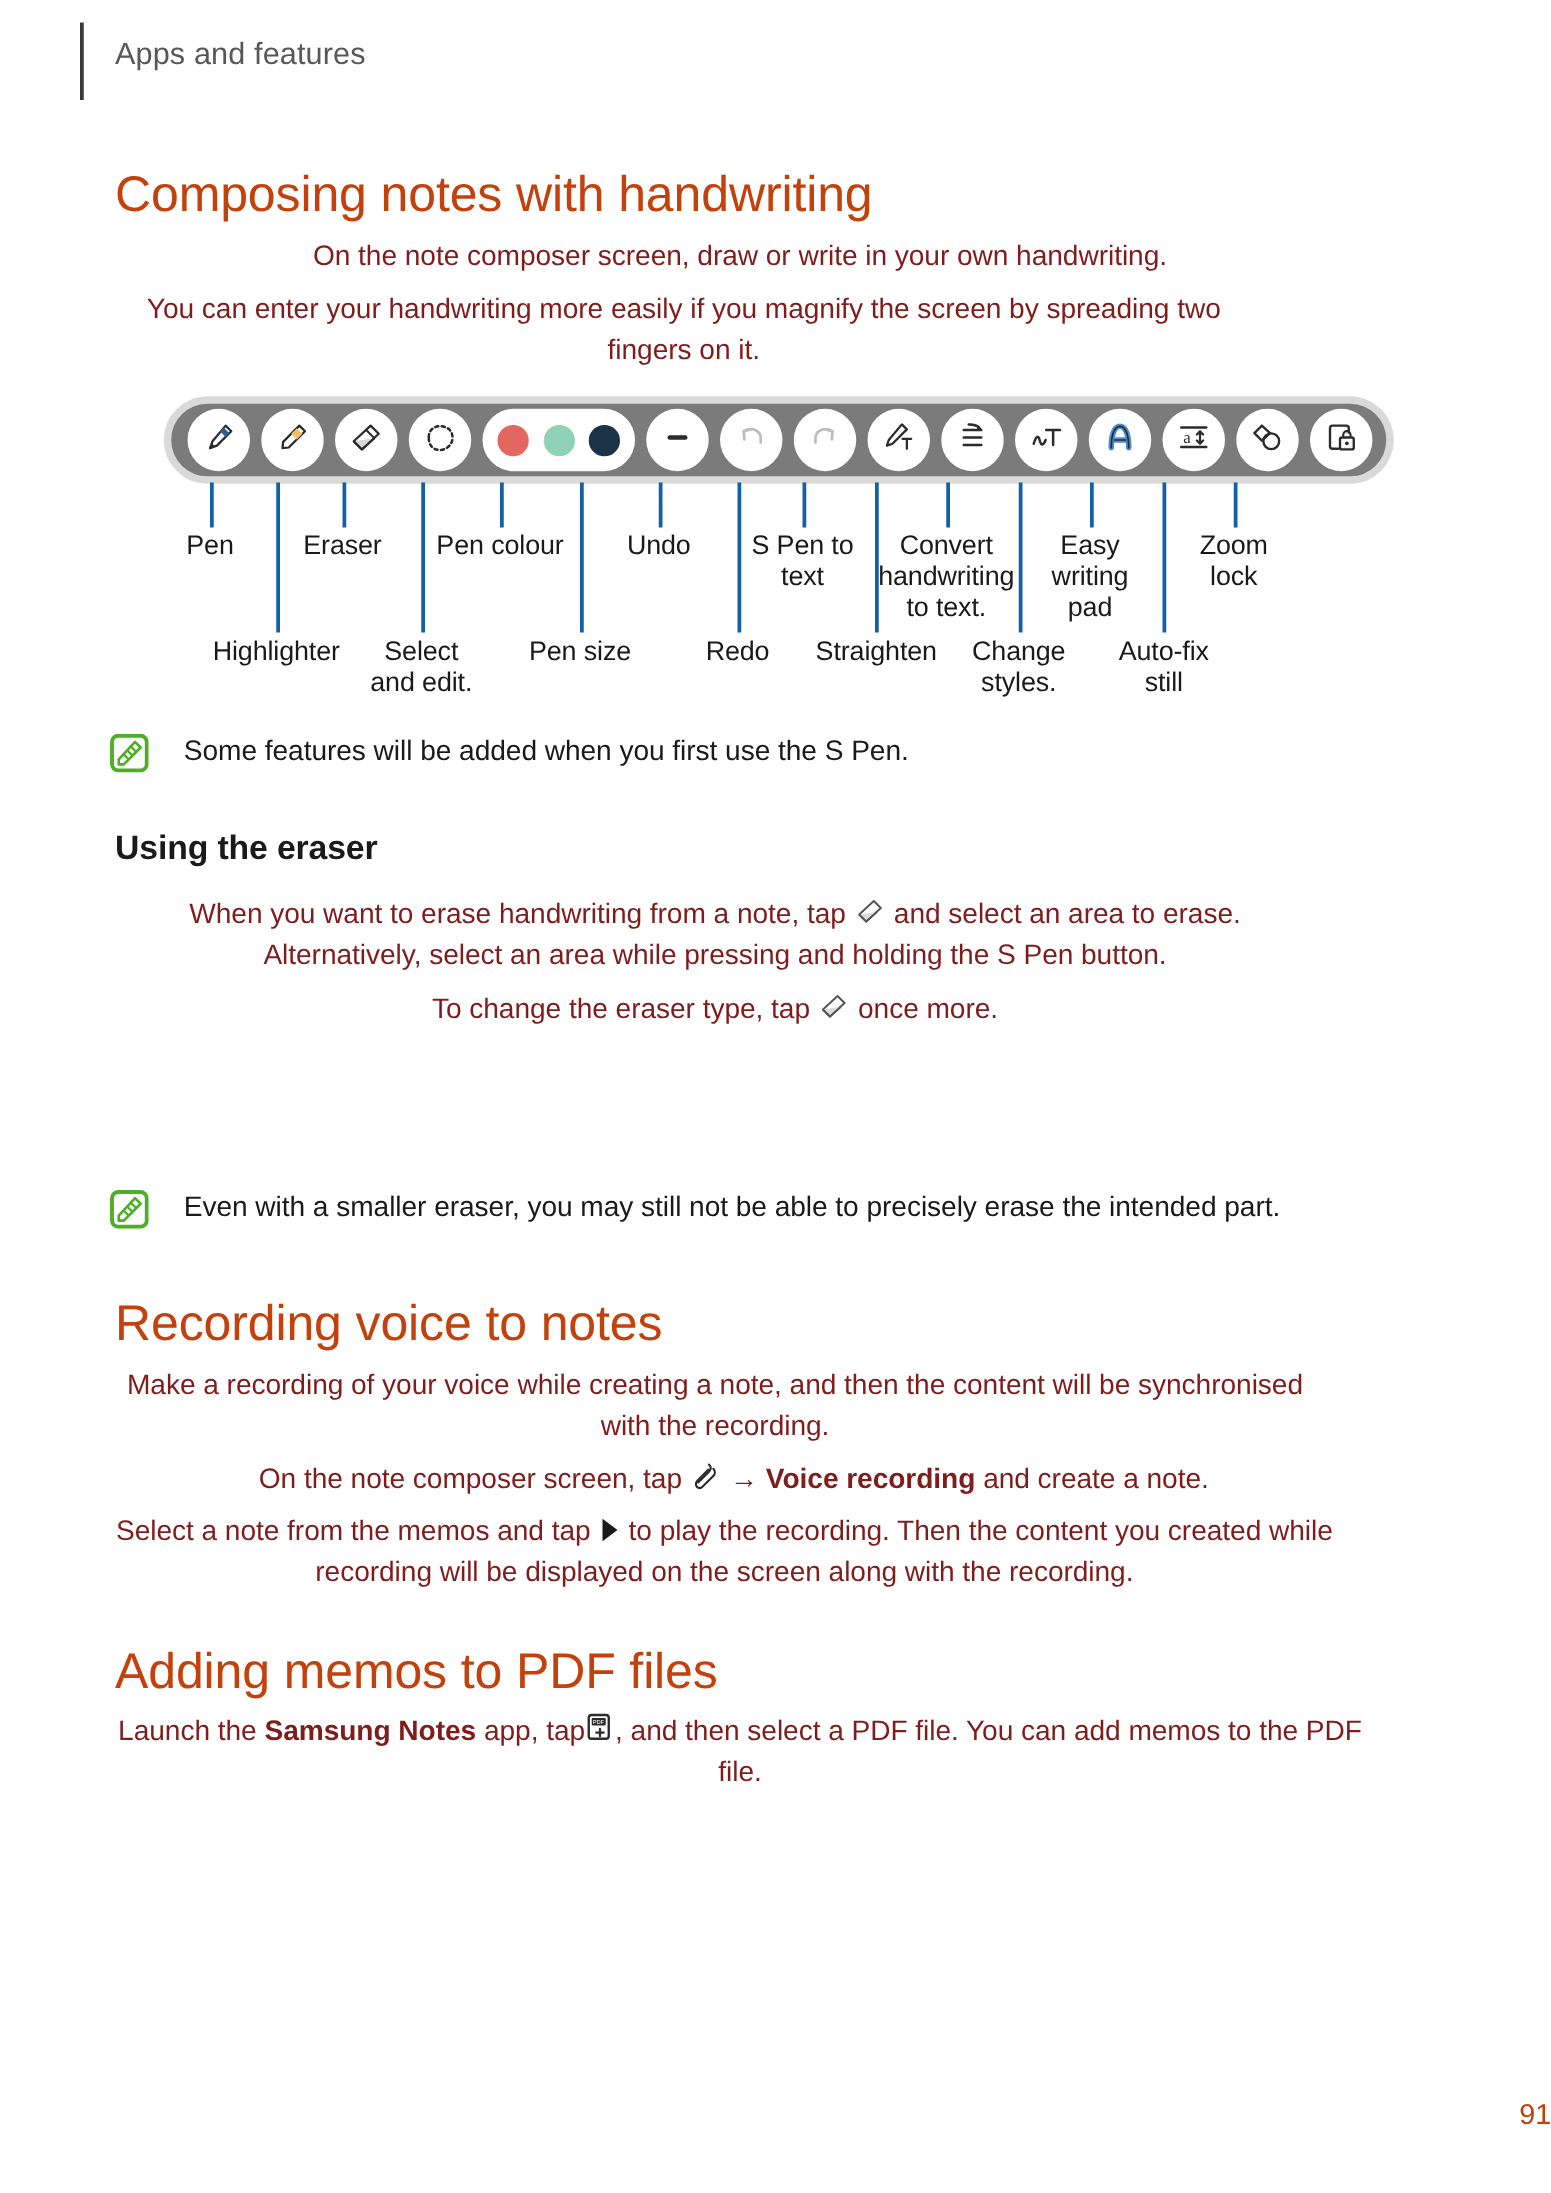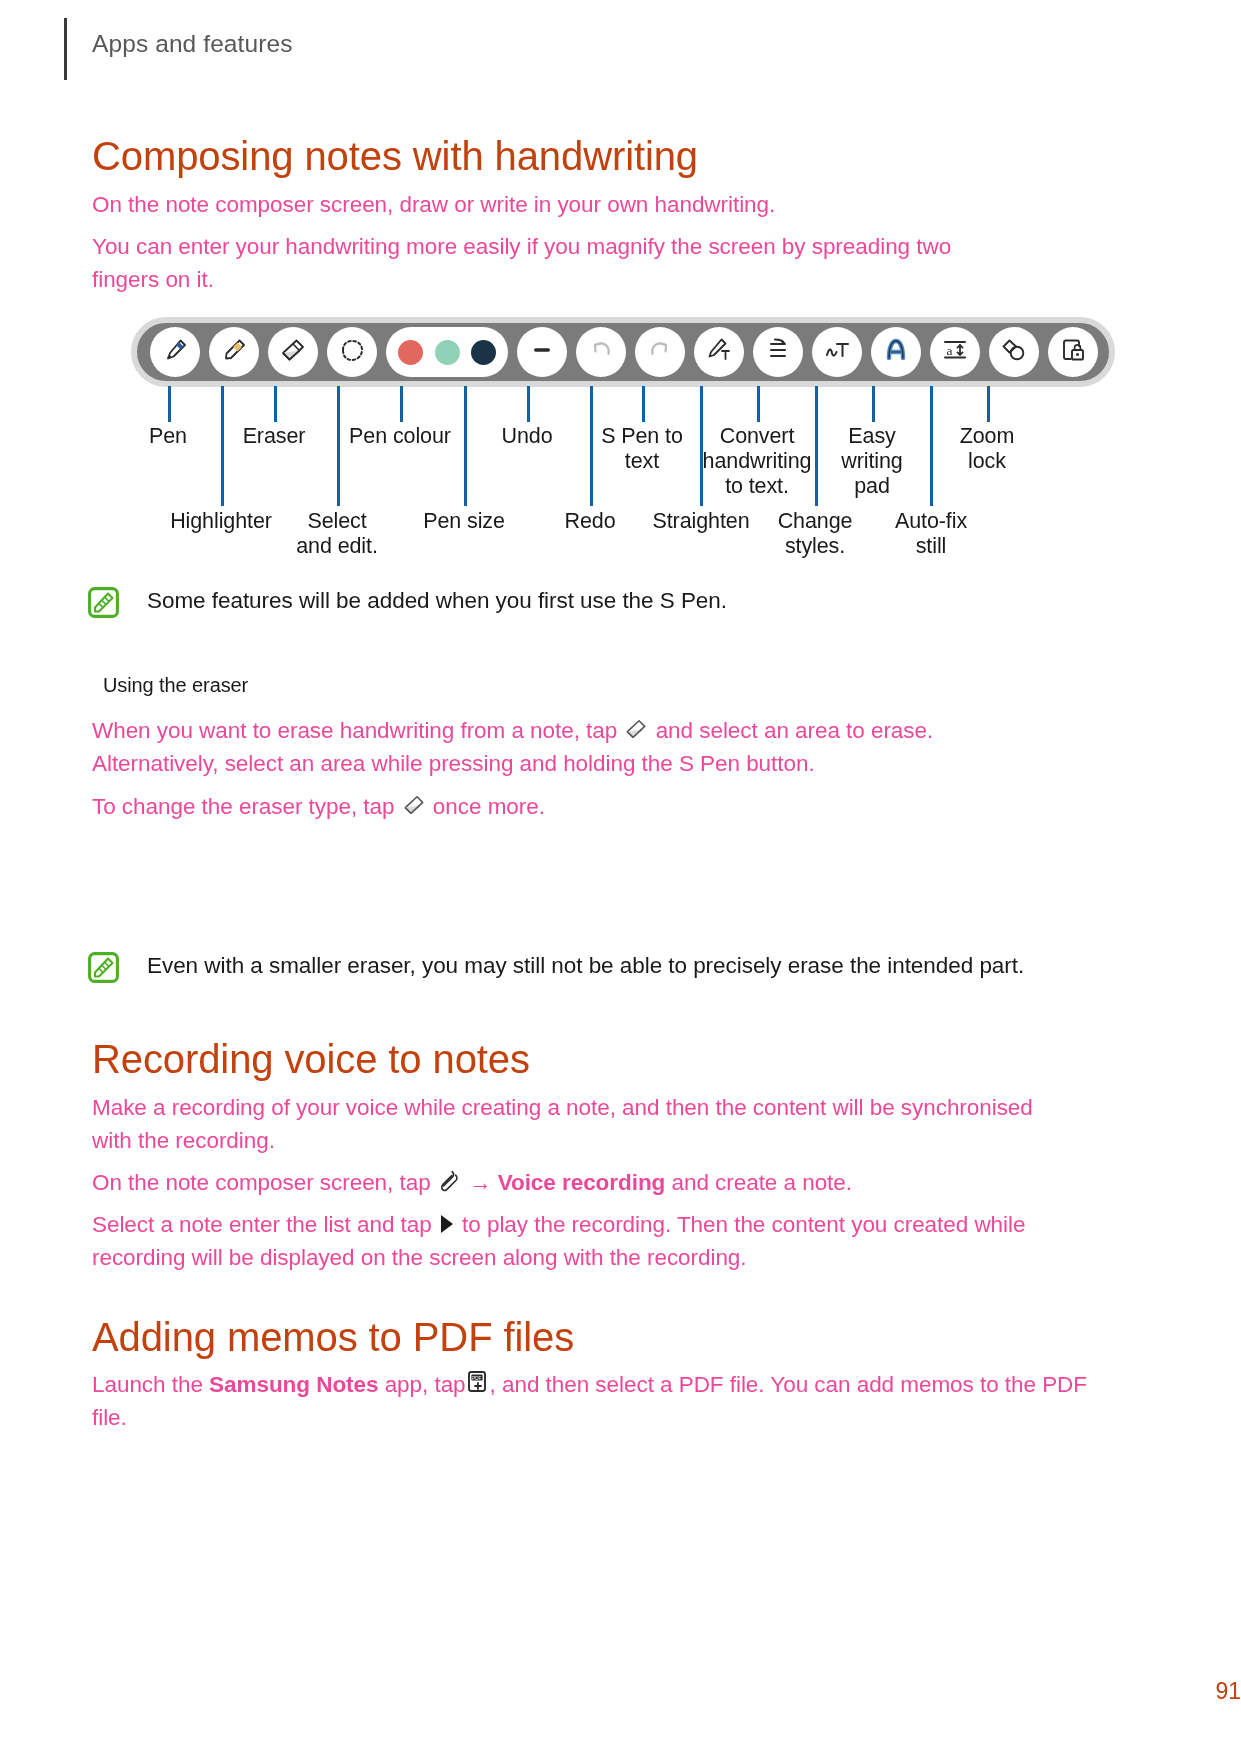--- a/index.html
+++ b/index.html
@@ -42,32 +42,33 @@
   }
 
   h1.sec {
     font-size: 40px;
     font-weight: normal;
     color: #c2410c;
     margin: 0;
     letter-spacing: -.1px;
   }
   h2.sub {
-    font-size: 20px;
-    font-weight: normal;
+    font-size: 27px;
+    font-weight: bold;
     color: #1a1a1a;
-    margin: 11px;
+    margin: 0;
     letter-spacing: -.1px;
   }
   p.body {
     font-size: 22.5px;
     line-height: 33px;
     margin: 0;
-    color: #ec4899;
+    color: #7f1d1d;
     letter-spacing: -.05px;
+    text-align: center;
   }
   .b { font-weight: bold; }
 
   
   .abs { position: absolute; }
 
   
   ul.bullets {
     margin: 0;
     padding: 0;
@@ -451,21 +452,21 @@
       <path d="M21.5 7 C23.5 9 23.5 11.6 21.5 13.6 L11.5 23.6 C9 26 5.5 24.5 5.5 21 C5.5 19.6 6.1 18.6 7 17.7 L17 7.7" fill="none" stroke="#2b2b2b" stroke-width="1.9" stroke-linecap="round"></path>
       <path d="M17.5 3 C19.5 5 19.5 7.6 17.5 9.6 L7.5 19.6" fill="none" stroke="#2b2b2b" stroke-width="1.9" stroke-linecap="round"></path>
     </svg>
   </span>
   <span>→</span>
   <span class="b">Voice recording</span>
   <span>and create a note.</span>
 </p>
 
 <p class="body abs" style="left:92px; top:1208px; width:975px;">
-  <span>Select a note enter the list and tap</span>
+  <span>Select a note from the memos and tap</span>
   <span class="inline-ico play">
     <svg width="18" height="22" viewBox="0 0 18 22">
       <path d="M3 2 L15 11 L3 20 Z" fill="#1a1a1a"></path>
     </svg>
   </span>
   <span>to play the recording. Then the content you created while recording will be displayed on the screen along with the recording.</span>
 </p>
 
 <h1 class="sec abs" style="left:92px; top:1315px;">Adding memos to PDF files</h1>
 

